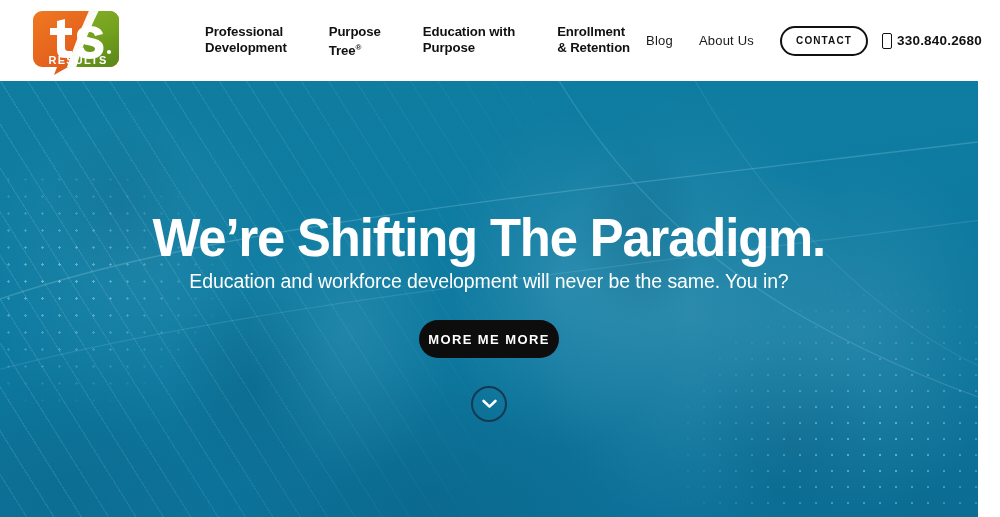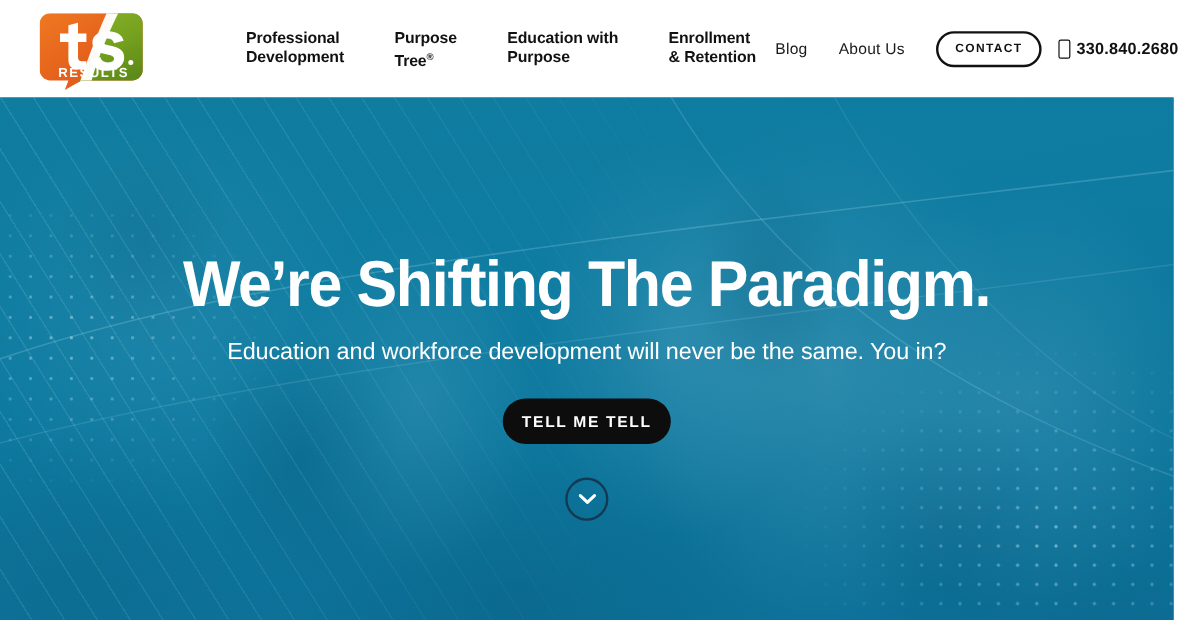--- a/index.html
+++ b/index.html
@@ -206,21 +206,21 @@
     font-size: 54px;
     font-weight: bold;
     color: #ffffff;
     letter-spacing: -1.2px;
     line-height: 58px;
     text-align: center;
     transform: scaleX(0.94);
     white-space: nowrap;
   }
   .hero-subtitle {
-    margin-top: 16px;
+    margin-top: 4px;
     font-size: 19.5px;
     font-weight: normal;
     color: #ffffff;
     letter-spacing: -0.1px;
     text-align: center;
     white-space: nowrap;
   }
   .hero-cta {
     margin-top: 27px;
     display: inline-flex;
@@ -326,21 +326,21 @@
   <svg class="hero-swoosh" viewBox="0 0 1000 436" preserveAspectRatio="none">
     <path d="M-20,230 C200,150 520,120 1020,60" fill="none" stroke="rgba(200,240,253,0.20)" stroke-width="1.4"></path>
     <path d="M-20,300 C240,230 560,200 1020,140" fill="none" stroke="rgba(200,240,253,0.13)" stroke-width="1.2"></path>
     <path d="M560,-20 C640,120 760,240 1020,330" fill="none" stroke="rgba(200,240,253,0.16)" stroke-width="1.3"></path>
     <path d="M700,-20 C780,130 900,250 1020,300" fill="none" stroke="rgba(200,240,253,0.10)" stroke-width="1.2"></path>
   </svg>
 
   <div class="hero-content">
     <h1 class="hero-title">We’re Shifting The Paradigm.</h1>
     <p class="hero-subtitle">Education and workforce development will never be the same. You in?</p>
-    <button class="hero-cta">TELL ME TELL</button>
+    <button class="hero-cta">MORE ME MORE</button>
     <div class="scroll-indicator">
       <svg class="chevron-svg" viewBox="0 0 15 10">
         <path d="M1.6,2 L7.5,7.6 L13.4,2" fill="none" stroke="#ffffff" stroke-width="2.6" stroke-linecap="round" stroke-linejoin="round"></path>
       </svg>
     </div>
   </div>
 
 </section>
 
 </body></html>

